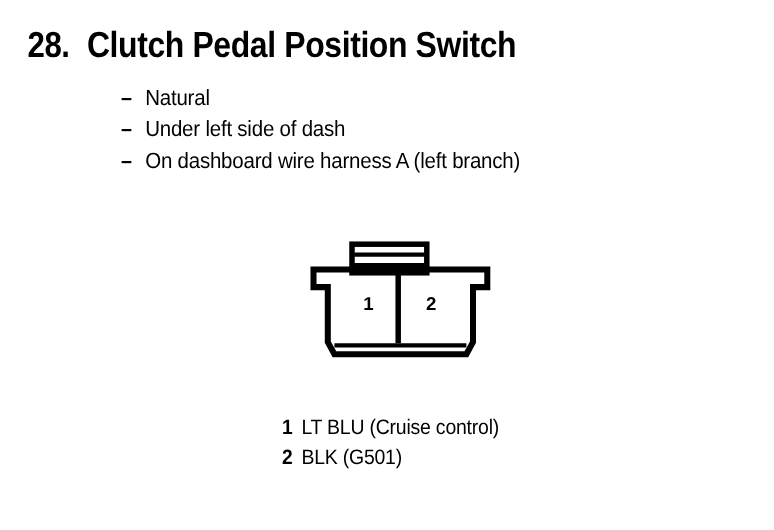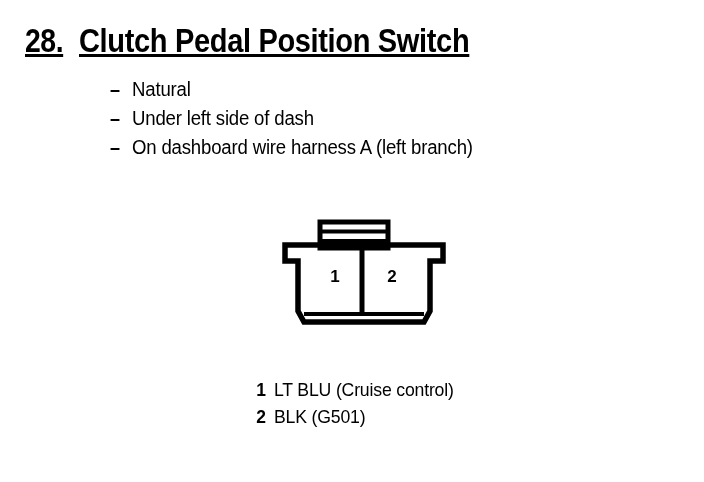--- a/index.html
+++ b/index.html
@@ -18,21 +18,20 @@
   }
 
   
   .title-row {
     position: absolute;
     left: 25px;
     top: 24px;
     display: flex;
     align-items: flex-end;
     white-space: nowrap;
-    text-decoration: underline;
   }
   .title-number {
     font-size: 33px;
     font-weight: bold;
     letter-spacing: -0.5px;
     transform: scaleX(0.86);
     transform-origin: left bottom;
     line-height: 1;
   }
   .title-text {

